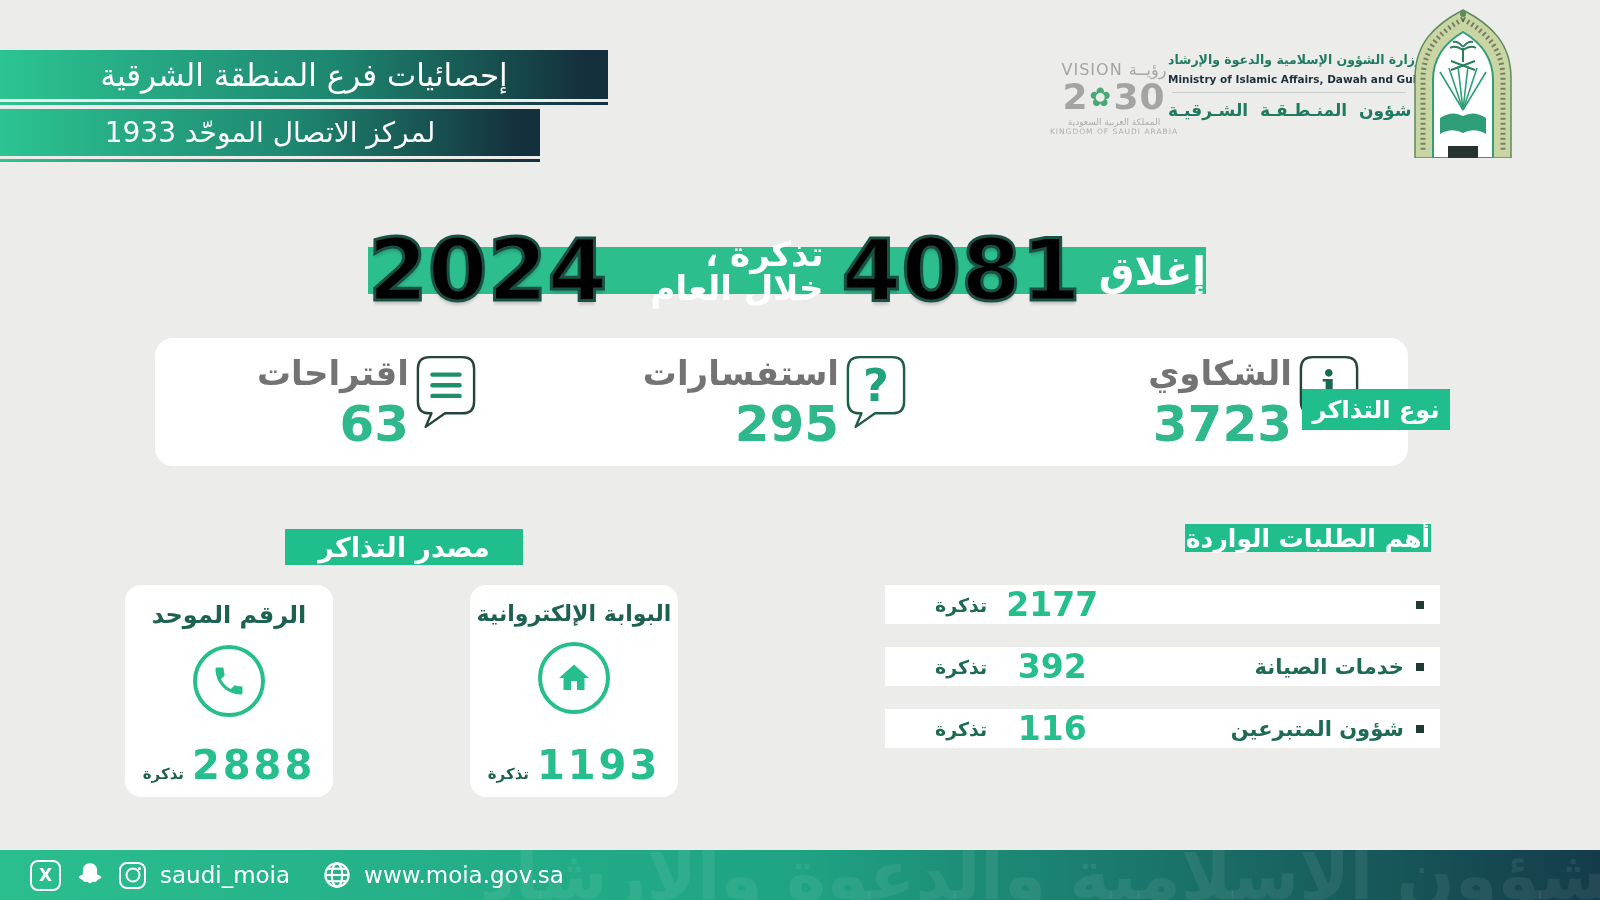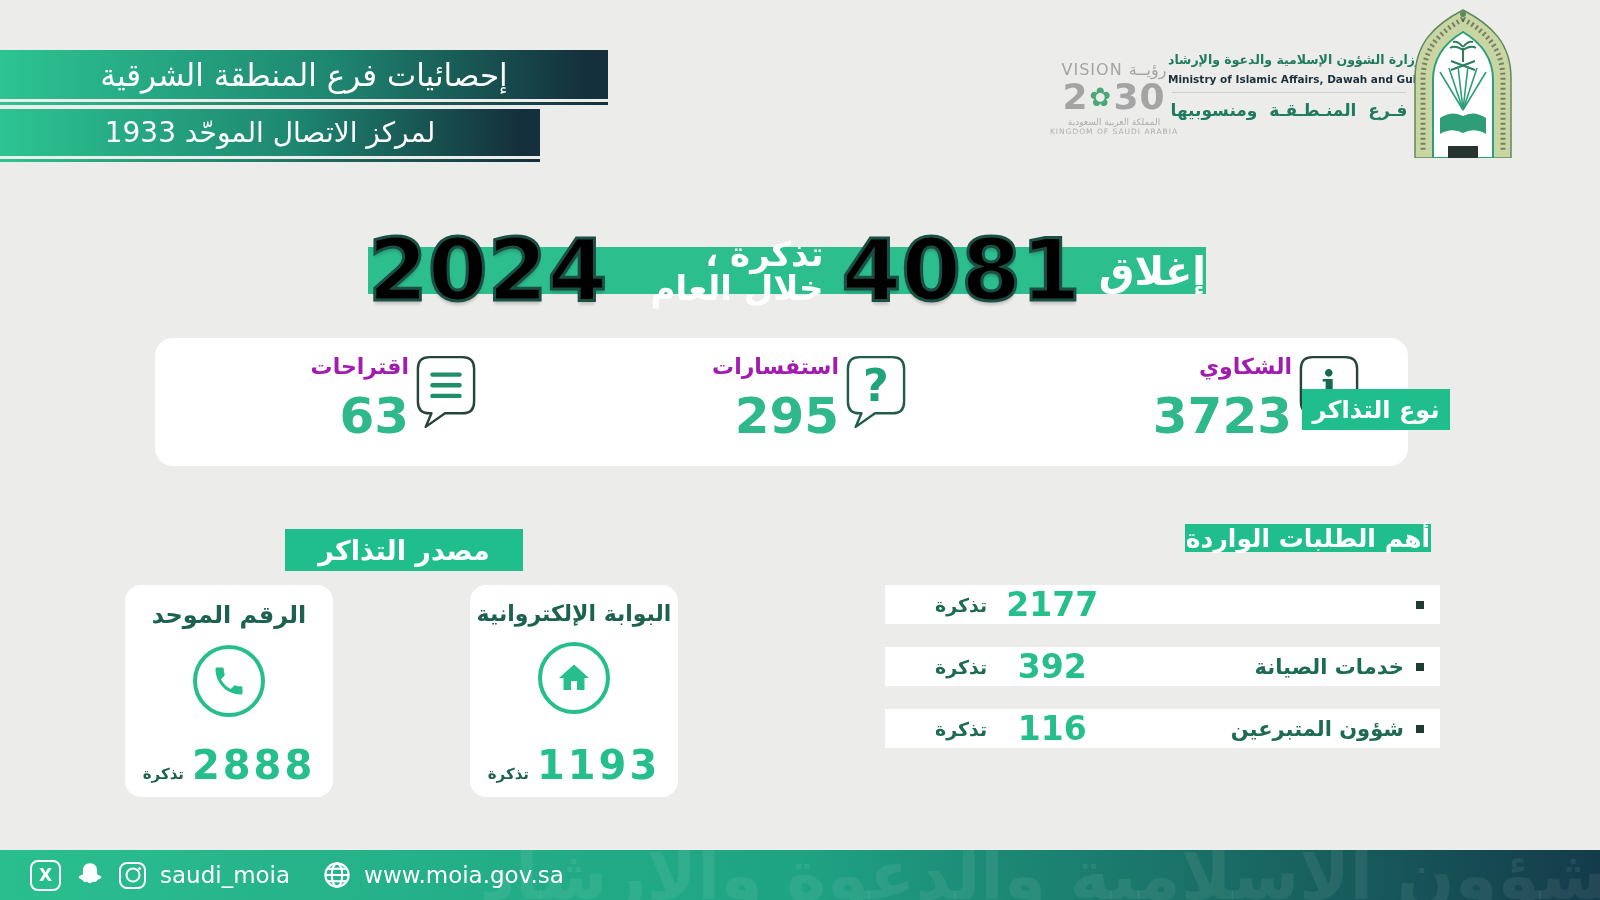--- a/index.html
+++ b/index.html
@@ -39,26 +39,26 @@
   .h-mid{color:#fff;font-size:34px;font-weight:bold;line-height:1;}
   .h-big{color:#000000;font-size:86px;font-weight:bold;line-height:0.9;
          -webkit-text-stroke:3px #1A4F44;text-shadow:0 4px 3px rgba(0,0,0,0.18);}
 
   
   .typecard{left:155px;top:338px;width:1253px;height:128px;background:#fff;border-radius:18px;}
   .typelabel{left:1302px;top:349px;width:148px;height:41px;background:#20BE8C;color:#fff;
              font-size:24px;font-weight:bold;display:flex;align-items:center;justify-content:center;margin-top:40px;}
   .stat{position:absolute;top:16px;display:flex;align-items:flex-start;gap:6px;}
   .stat-text{display:flex;flex-direction:column;align-items:flex-end;}
-  .stat-name{color:#a21caf;font-size:22px;font-weight:bold;line-height:1.15;}
-  .stat-num{color:#2EB88B;font-size:50px;font-weight:bold;line-height:1.0;margin-top:12px;}
+  .stat-name{color:#737373;font-size:34px;font-weight:bold;line-height:1.15;}
+  .stat-num{color:#2EB88B;font-size:50px;font-weight:bold;line-height:1.0;margin-top:6px;}
   .stat1{right:48px;} .stat2{right:501px;} .stat3{right:931px;}
 
   
-  .srclabel{left:285px;top:529px;width:238px;height:42px;background:#20BE8C;color:#fff;
+  .srclabel{left:285px;top:529px;width:238px;height:36px;background:#20BE8C;color:#fff;
             font-size:27px;font-weight:bold;display:flex;align-items:center;justify-content:center;}
   .src-card{position:absolute;top:585px;width:208px;height:212px;background:#fff;border-radius:16px;text-align:center;}
   .src-a{left:125px;} .src-b{left:470px;}
   .src-title{margin-top:16px;color:#1D6150;font-weight:bold;font-size:24px;}
   .src-b .src-title{font-size:22px;}
   .src-circle{width:64px;height:64px;border:4px solid #26BE8D;border-radius:50%;
               margin:16px auto 0;display:flex;align-items:center;justify-content:center;}
   .src-num-row{position:absolute;bottom:12px;left:0;right:0;display:flex;direction:rtl;
                justify-content:center;align-items:baseline;gap:8px;}
   .src-num{color:#26BE8D;font-size:40px;font-weight:bold;letter-spacing:3px;line-height:1;margin-top:43px;}
@@ -115,21 +115,21 @@
       <span>30</span>
     </div>
     <div class="v-cn-ar">المملكة العربية السعودية</div>
     <div class="v-cn-en">KINGDOM OF SAUDI ARABIA</div>
   </div>
 
   <div class="abs ministry">
     <div class="m-ar">وزارة الشؤون الإسلامية والدعوة والإرشاد</div>
     <div class="m-en">Ministry of Islamic Affairs, Dawah and Guidance</div>
     <div class="m-div"></div>
-    <div class="m-branch">فـرع المنـطـقـة ومنسوبيها</div>
+    <div class="m-branch">شؤون المنـطـقـة الشـرقيـة</div>
   </div>
 
   <svg class="abs emblem" width="122" height="152" viewBox="0 0 122 152">
     <path d="M61,4 C32,19 13,38 13,72 L13,152 L109,152 L109,72 C109,38 90,19 61,4 Z" fill="#C9D6A4" stroke="#5D8A5C" stroke-width="1.5"></path>
     <path d="M61,13 C36,27 21,44 21,74 L21,146" fill="none" stroke="#2F3A2E" stroke-width="5" stroke-dasharray="2 3" opacity="0.55"></path>
     <path d="M61,13 C86,27 101,44 101,74 L101,146" fill="none" stroke="#2F3A2E" stroke-width="5" stroke-dasharray="2 3" opacity="0.55"></path>
     <path d="M61,26 C44,36 31,50 31,74 L31,152 L91,152 L91,74 C91,50 78,36 61,26 Z" fill="#FFFFFF" stroke="#2E9E78" stroke-width="2"></path>
     <circle cx="61" cy="8" r="3" fill="#5D8A5C"></circle>
     <g stroke="#2E7D5B" stroke-width="2" fill="none">
       <path d="M61,56 L61,42"></path>

